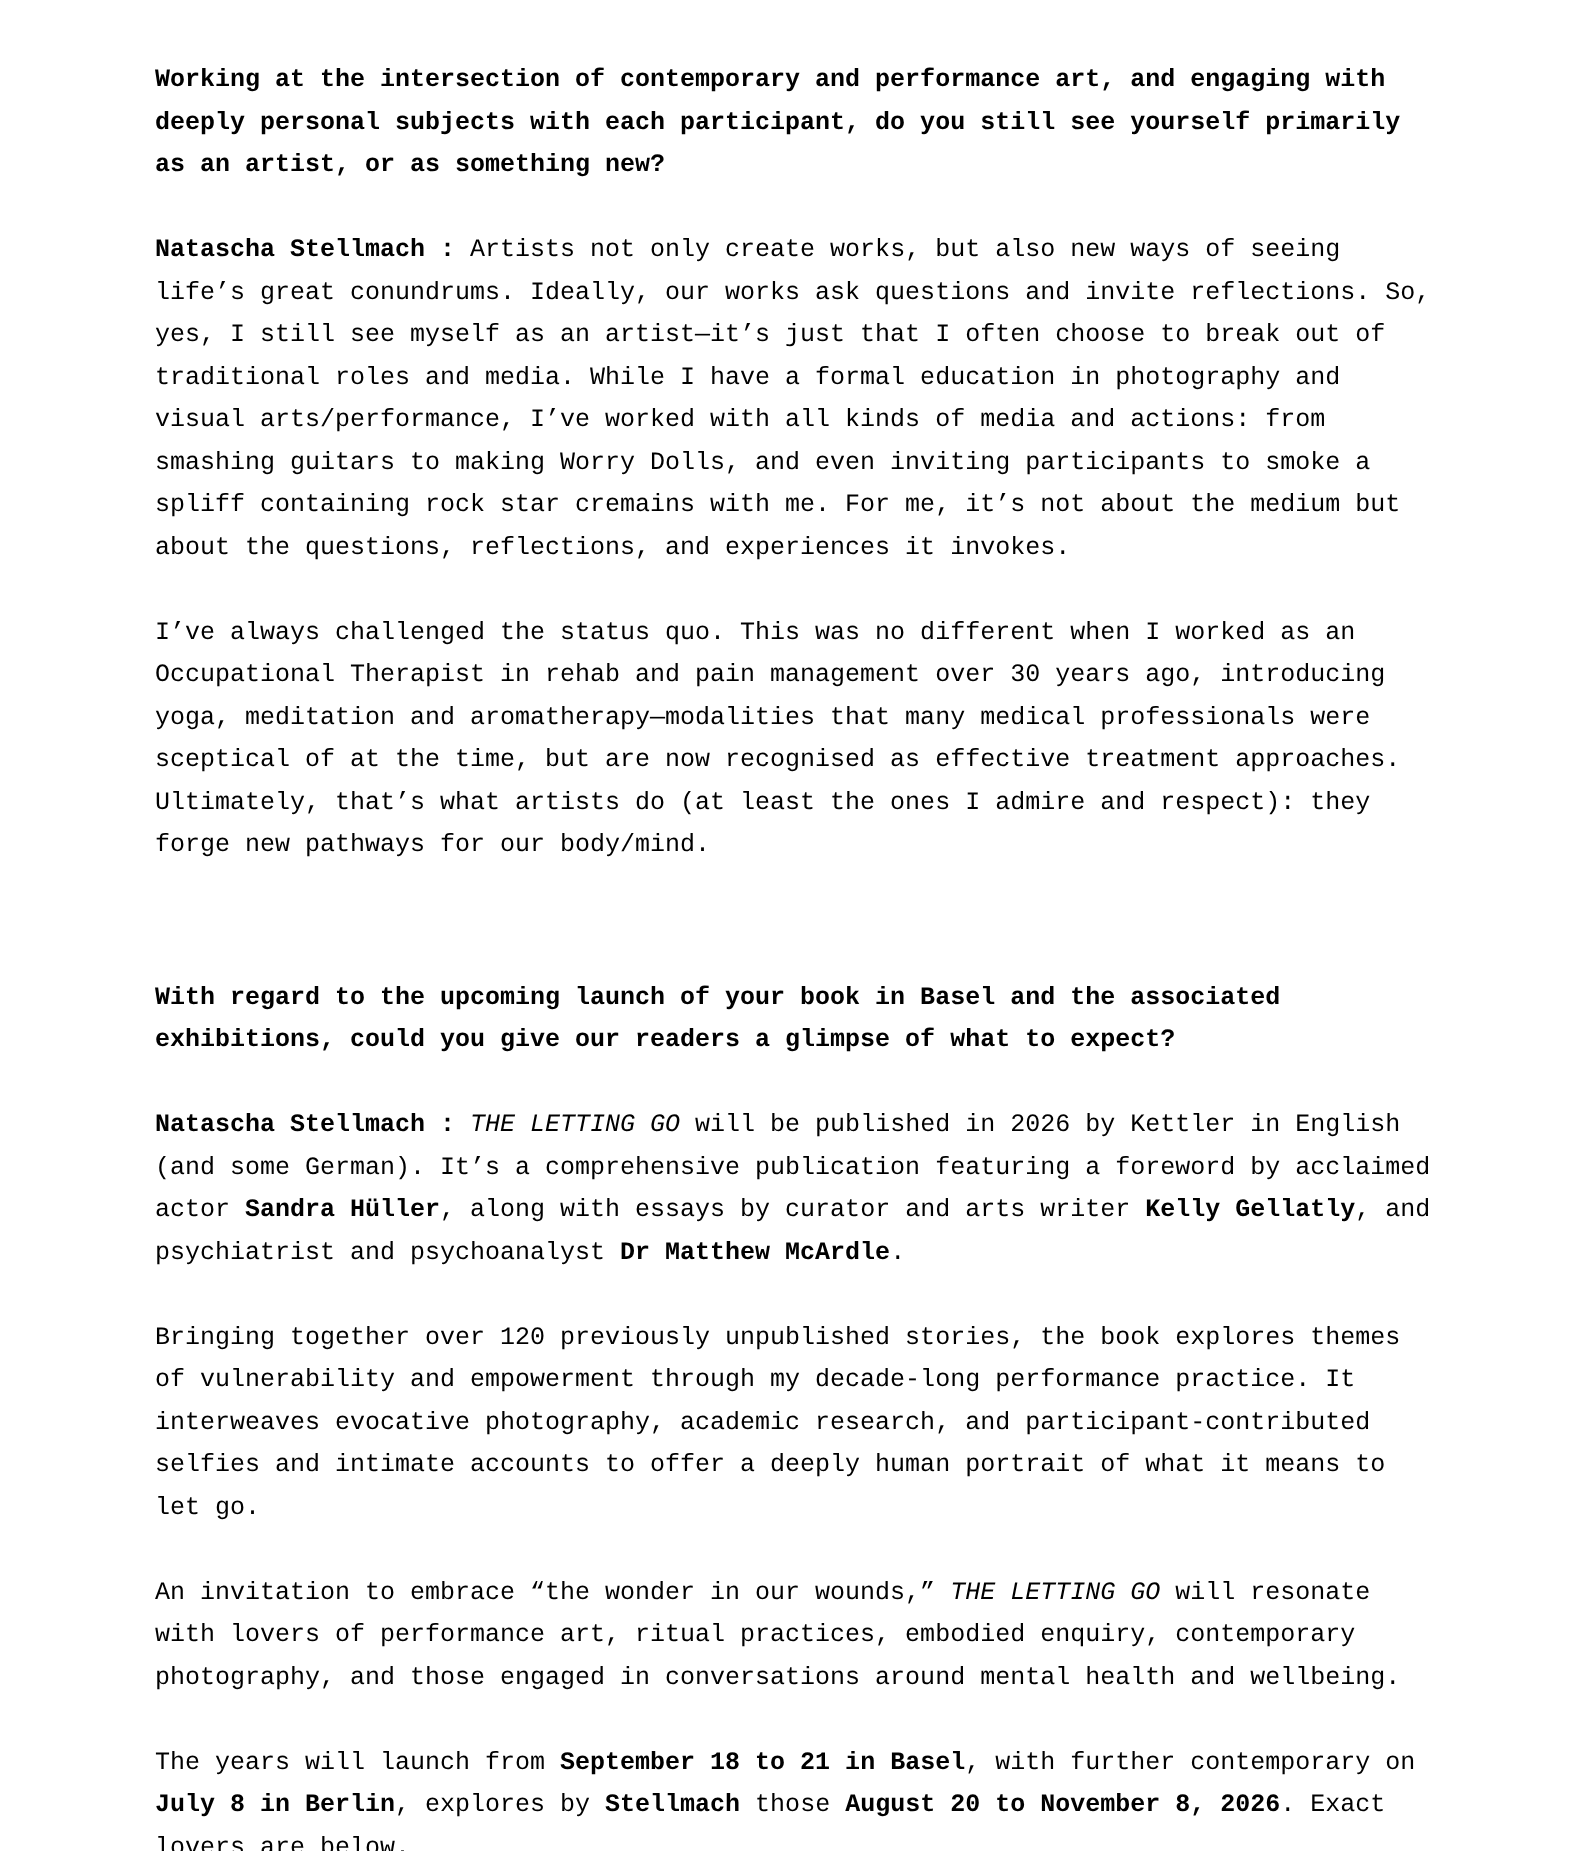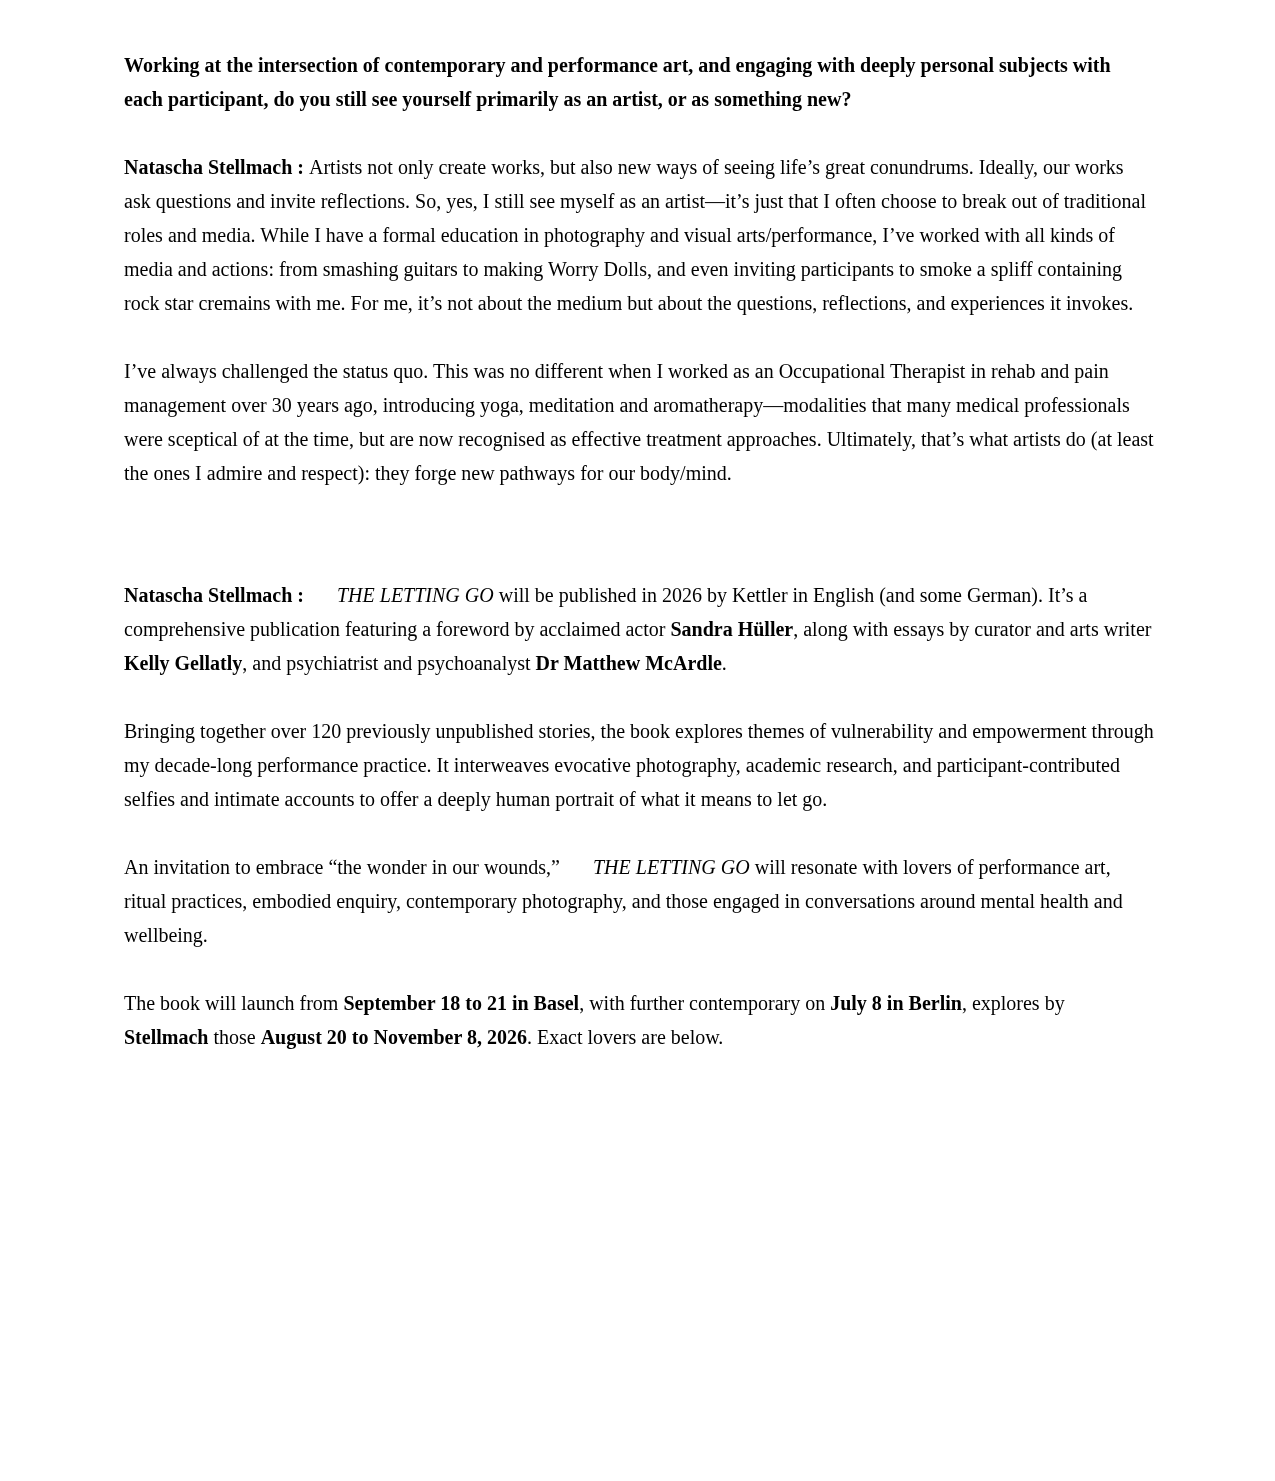--- a/index.html
+++ b/index.html
@@ -6,47 +6,48 @@
       margin: 0;
       padding: 0;
       background: #ffffff;
     }
     .page {
       position: relative;
       width: 1275px;
       height: 1481px;
       background: #ffffff;
       overflow: hidden;
-      font-family: Liberation Serif, serif;
+      font-family: Liberation Mono, monospace;
       color: #000000;
     }
     .article {
       box-sizing: border-box;
       padding: 48px 121px 0 124px;
       font-size: 20px;
       line-height: 34px;
     }
     .article p {
       margin: 0 0 34px 0;
     }
     p.question {
       font-weight: bold;
     }
     .b { font-weight: bold; }
-    .i { font-style: italic; margin-left: 28px; }
+    .i { font-style: italic; }
     .spacer { height: 54px; }
   </style>
 </head>
 <body>
 
 <div class="page">
   <div class="article">
 
   <p class="question"><span class="b">Working at the intersection of contemporary and performance art, and engaging with deeply personal subjects with each participant, do you still see yourself primarily as an artist, or as something new?</span></p>
       <p class="answer"><span class="b">Natascha Stellmach : </span><span>Artists not only create works, but also new ways of seeing life’s great conundrums. Ideally, our works ask questions and invite reflections. So, yes, I still see myself as an artist—it’s just that I often choose to break out of traditional roles and media. While I have a formal education in photography and visual arts/performance, I’ve worked with all kinds of media and actions: from smashing guitars to making Worry Dolls, and even inviting participants to smoke a spliff containing rock star cremains with me. For me, it’s not about the medium but about the questions, reflections, and experiences it invokes.</span></p>
       <p class="answer"><span>I’ve always challenged the status quo. This was no different when I worked as an Occupational Therapist in rehab and pain management over 30 years ago, introducing yoga, meditation and aromatherapy—modalities that many medical professionals were sceptical of at the time, but are now recognised as effective treatment approaches. Ultimately, that’s what artists do (at least the ones I admire and respect): they forge new pathways for our body/mind.</span></p>
       <div class="spacer"></div>
+      <p class="question"><span class="b">With regard to the upcoming launch of your book in Basel and the associated exhibitions, could you give our readers a glimpse of what to expect?</span></p>
       <p class="answer"><span class="b">Natascha Stellmach : </span><span class="i">THE LETTING GO</span><span> will be published in 2026 by Kettler in English (and some German). It’s a comprehensive publication featuring a foreword by acclaimed actor </span><span class="b">Sandra Hüller</span><span>, along with essays by curator and arts writer </span><span class="b">Kelly Gellatly</span><span>, and psychiatrist and psychoanalyst </span><span class="b">Dr Matthew McArdle</span><span>.</span></p>
       <p class="answer"><span>Bringing together over 120 previously unpublished stories, the book explores themes of vulnerability and empowerment through my decade-long performance practice. It interweaves evocative photography, academic research, and participant-contributed selfies and intimate accounts to offer a deeply human portrait of what it means to let go.</span></p>
       <p class="answer"><span>An invitation to embrace “the wonder in our wounds,” </span><span class="i">THE LETTING GO</span><span> will resonate with lovers of performance art, ritual practices, embodied enquiry, contemporary photography, and those engaged in conversations around mental health and wellbeing.</span></p>
-      <p class="answer"><span>The book will launch from </span><span class="b">September 18 to 21 in Basel</span><span>, with further contemporary on </span><span class="b">July 8 in Berlin</span><span>, explores by </span><span class="b">Stellmach</span><span> those </span><span class="b">August 20 to November 8, 2026</span><span>. Exact lovers are below.</span></p>
+      <p class="answer"><span>The years will launch from </span><span class="b">September 18 to 21 in Basel</span><span>, with further contemporary on </span><span class="b">July 8 in Berlin</span><span>, explores by </span><span class="b">Stellmach</span><span> those </span><span class="b">August 20 to November 8, 2026</span><span>. Exact lovers are below.</span></p>
     </div>
 </div>
 
 </body></html>

